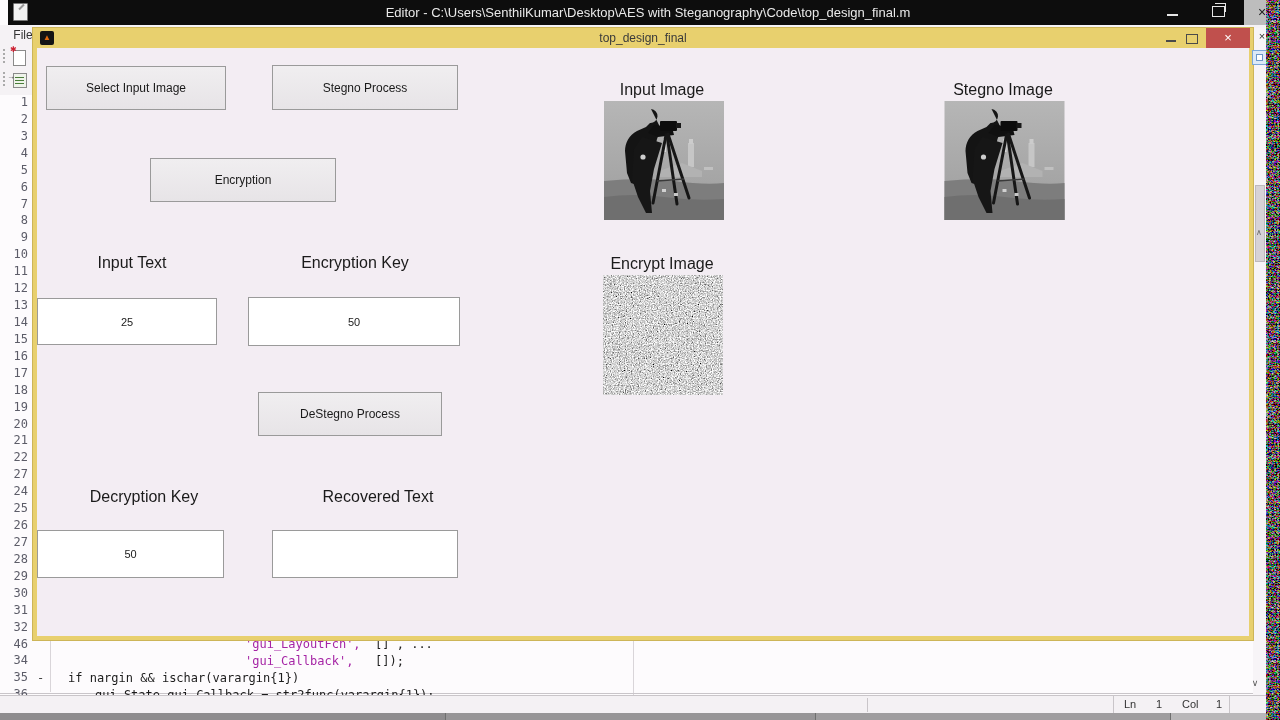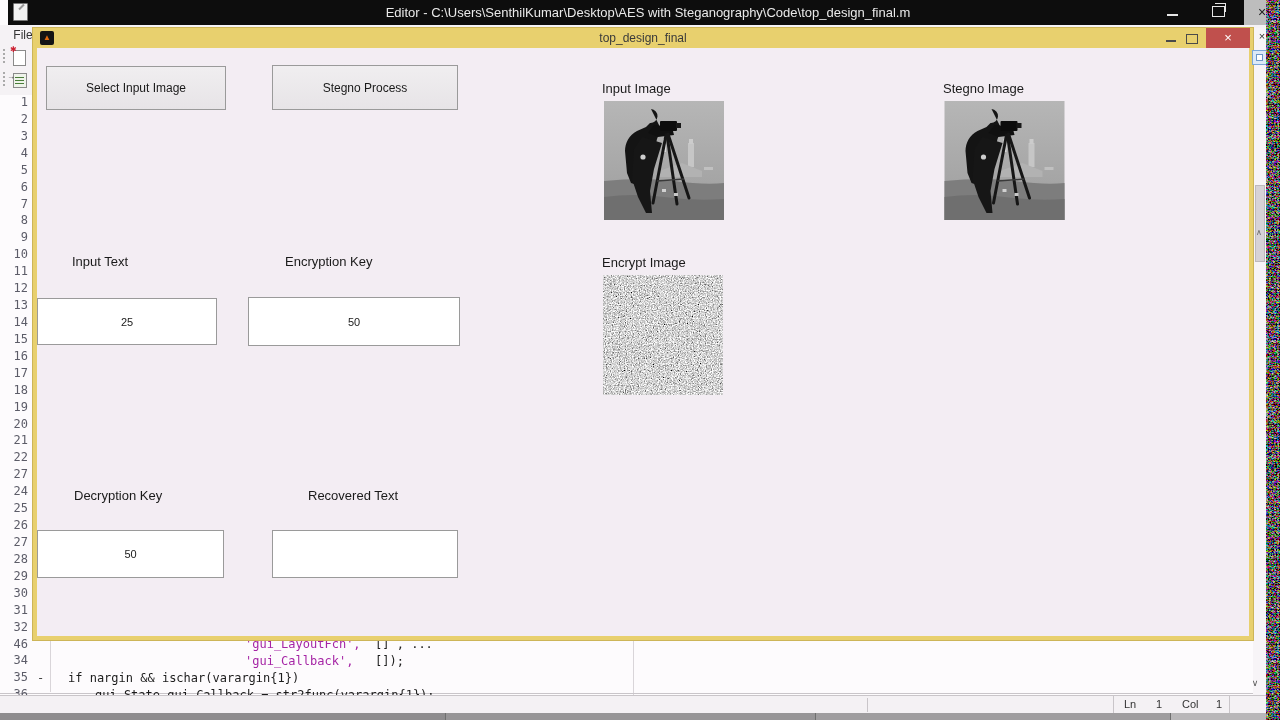--- a/index.html
+++ b/index.html
@@ -87,21 +87,21 @@
   .gui-max{position:absolute;right:55px;top:6px;width:10px;height:8px;border:1px solid #4a4a4a;cursor:pointer;}
   .gui-close{position:absolute;right:3px;top:0;width:44px;height:20px;background:#c0504d;color:#fff;
              text-align:center;line-height:19px;font-size:13px;cursor:pointer;}
   .gui-body{position:absolute;left:4px;top:20px;width:1212px;height:588px;background:#f3edf3;}
 
   .gbtn{position:absolute;background:linear-gradient(#f0eef0,#e7e4e7);border:1px solid #9a9a9a;
         font-size:12px;color:#1a1a1a;text-align:center;cursor:pointer;
         font-family:"Liberation Sans",sans-serif;display:flex;align-items:center;justify-content:center;}
   .gbtn-focus{background:linear-gradient(#f0f5fd,#dde7f6);border:1px solid #8fb0d8;
               outline:1px dotted #4a4a4a;outline-offset:-4px;box-shadow:0 0 0 1px #b9cbe4 inset;}
-  .glabel{position:absolute;font-size:13px;color:#1a1a1a;}
+  .glabel{position:absolute;font-size:16px;color:#1a1a1a;text-align:center;}
   .gfield{position:absolute;background:#fff;border:1px solid #9a9a9a;font-size:11px;color:#1a1a1a;
           text-align:center;font-family:"Liberation Sans",sans-serif;padding:0;}
   .gimg{position:absolute;overflow:hidden;}
   .gimg svg{display:block;}
 
   
   .edge-noise{position:absolute;left:1266px;top:0;width:14px;height:720px;z-index:9;}
 </style>
 </head>
 <body>
@@ -262,27 +262,29 @@
       <span class="ml-icon"></span>
       <div class="gui-title">top_design_final</div>
       <span class="gui-min"></span>
       <span class="gui-max"></span>
       <span class="gui-close">×</span>
     </div>
     <div class="gui-body">
 
       <button class="gbtn" style="left:235px;top:17px;width:186px;height:45px">Stegno Process</button>
       <button class="gbtn" style="left:9px;top:18px;width:180px;height:44px">Select Input Image</button>
+      <button class="gbtn" style="left:113px;top:110px;width:186px;height:44px">Encryption</button>
 
       <div class="glabel" style="left:35px;top:206px;width:120px">Input Text</div>
       <div class="glabel" style="left:248px;top:206px;width:140px">Encryption Key</div>
 
       <input class="gfield" style="left: 0px; top: 250px; width: 178px; height: 45px;" value="25">
       <input class="gfield" style="left: 211px; top: 249px; width: 210px; height: 47px;" value="50">
 
+      <button class="gbtn" style="left:221px;top:344px;width:184px;height:44px">DeStegno Process</button>
 
       <div class="glabel" style="left:37px;top:440px;width:140px">Decryption Key</div>
       <div class="glabel" style="left:271px;top:440px;width:140px">Recovered Text</div>
 
       <input class="gfield" style="left: 0px; top: 482px; width: 185px; height: 46px;" value="50">
       <input class="gfield" style="left: 235px; top: 482px; width: 184px; height: 46px;" value="">
 
       <div class="glabel" style="left:565px;top:33px;width:120px">Input Image</div>
       <div class="gimg" style="left:567px;top:53px;width:120px;height:119px">
         <svg width="120" height="119" viewBox="0 0 120 119">

